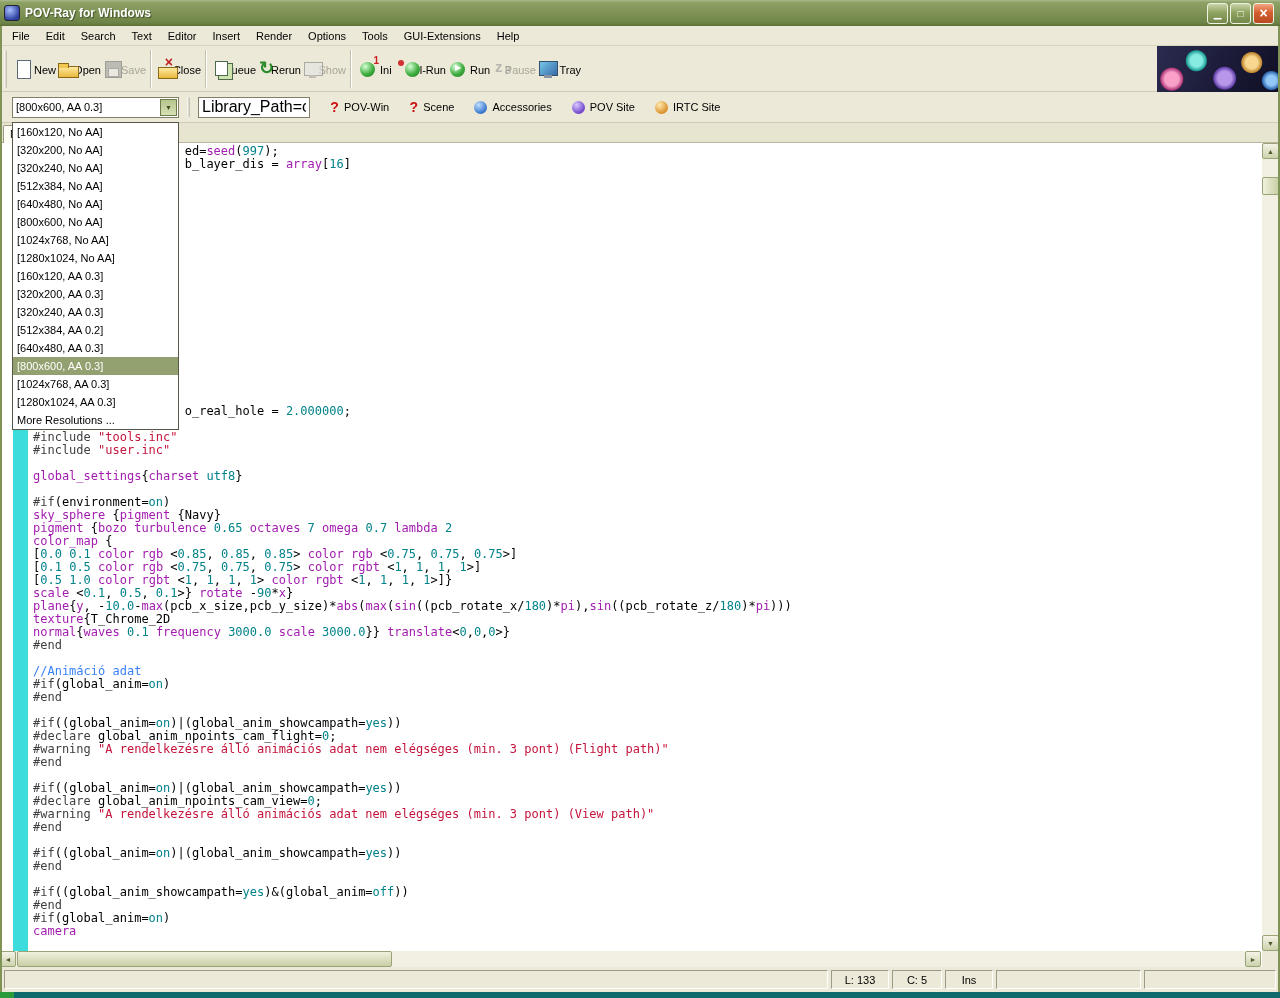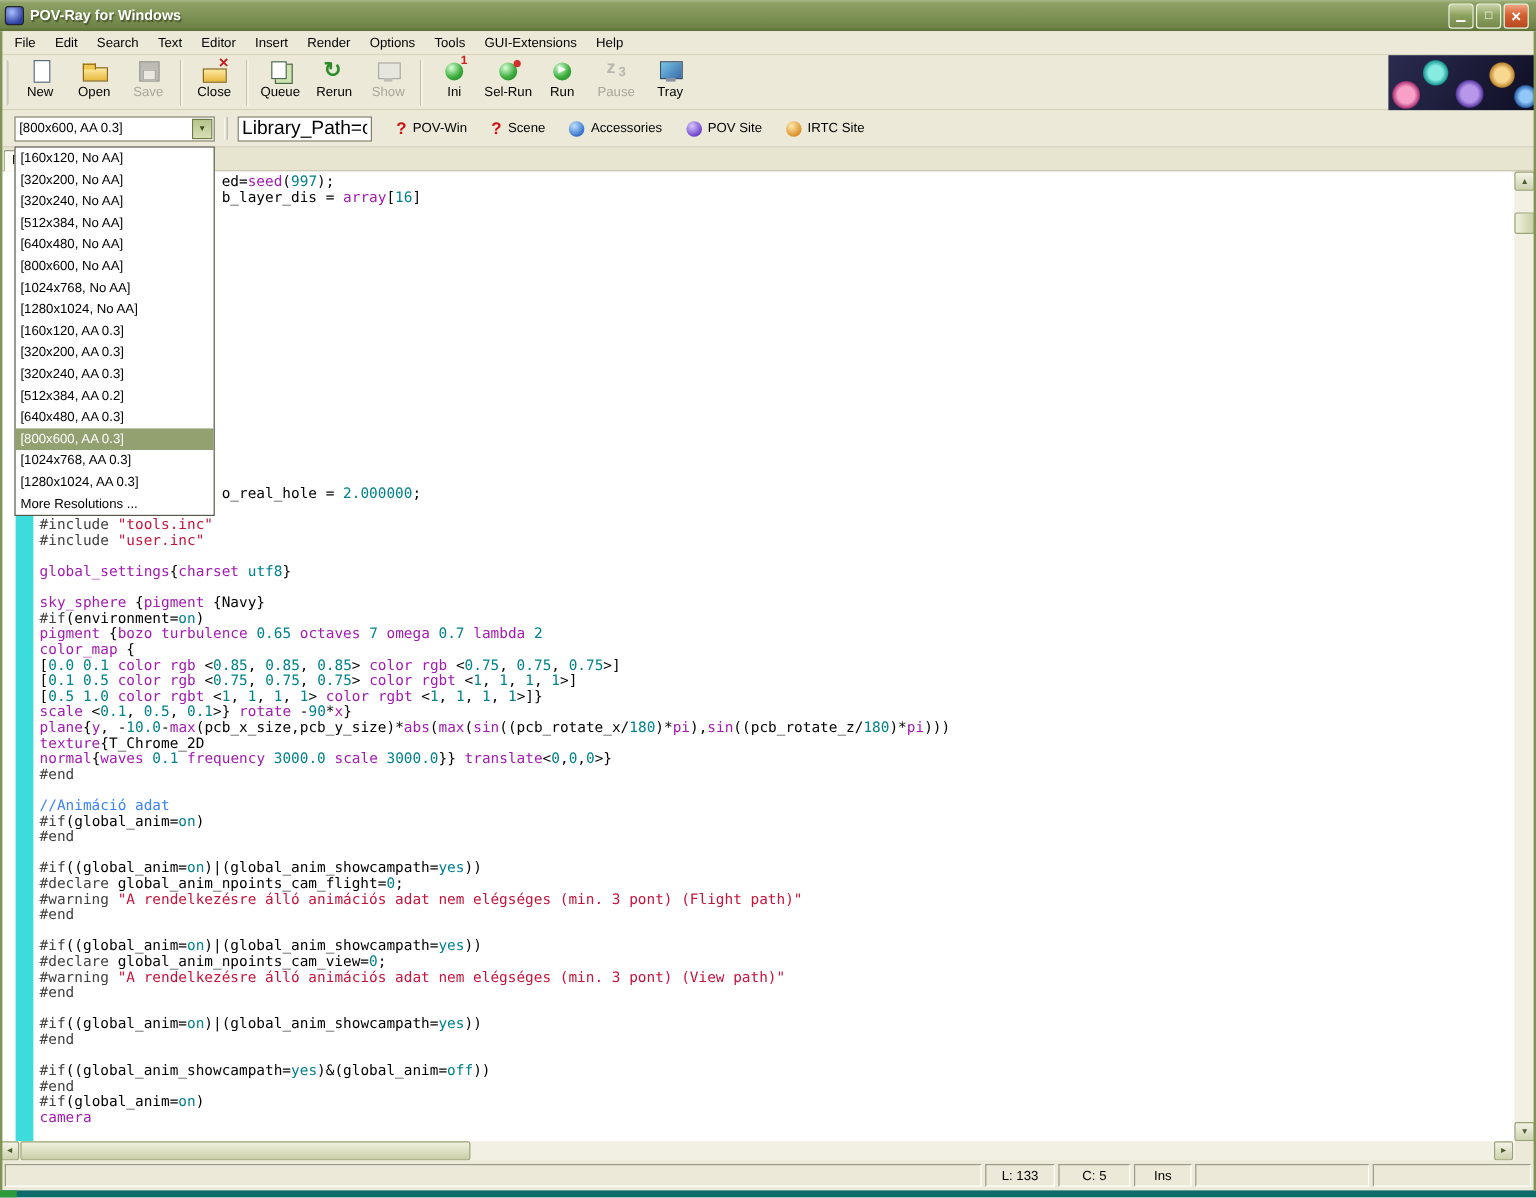--- a/index.html
+++ b/index.html
@@ -22,21 +22,21 @@
   
   .menubar{left:0;top:26px;width:1280px;height:20px;background:#ece9d8;border-bottom:1px solid #d8d4bc;
     display:flex;align-items:center;padding-left:4px;}
   .menu-item{padding:3px 8px;}
 
   
   .toolbar1{left:0;top:46px;width:1280px;height:46px;background:#ece9d8;border-bottom:1px solid #cfcbb4;
     display:flex;align-items:flex-start;padding-left:4px;}
   .tb-grip{width:3px;height:38px;margin:4px 4px 0 0;background:linear-gradient(90deg,#fff,#b9b5a0);border-radius:2px;}
   .tb-sep{width:2px;height:38px;margin:4px 4px 0 4px;border-left:1px solid #c6c2aa;border-right:1px solid #fff;}
-  .tbtn{width:45px;height:44px;display:flex;flex-direction:column;align-items:center;padding-top:2px;}
+  .tbtn{width:45px;height:44px;display:flex;flex-direction:row;align-items:center;padding-top:2px;}
   .tbtn.disabled{color:#a9a79a;}
   .tbtn .ic{width:24px;height:22px;position:relative;}
   .tbtn.disabled .ic{filter:grayscale(1) opacity(.55);}
   .tlabel{margin-top:1px;white-space:nowrap;}
 
   .new-document-icon::before{content:"";position:absolute;left:6px;top:2px;width:12px;height:17px;background:#fff;border:1px solid #5a6b7a;}
   .open-folder-icon::before{content:"";position:absolute;left:2px;top:8px;width:19px;height:10px;background:linear-gradient(#ffe9a0,#e8b93e);border:1px solid #8a6a18;}
   .open-folder-icon::after{content:"";position:absolute;left:2px;top:5px;width:9px;height:4px;background:#f1c84f;border:1px solid #8a6a18;border-bottom:none;}
   .save-floppy-icon::before{content:"";position:absolute;left:4px;top:3px;width:15px;height:15px;background:#8c96b8;border:1px solid #55607e;}
   .save-floppy-icon::after{content:"";position:absolute;left:7px;top:10px;width:9px;height:7px;background:#e8e8e8;border:1px solid #777;}
@@ -110,21 +110,21 @@
   .hscroll{position:absolute;left:0;bottom:0;right:19px;height:16px;background:#f2f0e3;}
   .sb-left{left:0;top:0;width:16px;height:16px;}
   .sb-right{right:0;top:0;width:16px;height:16px;}
   .h-thumb{position:absolute;left:17px;top:0;width:375px;height:16px;background:linear-gradient(180deg,#f0f1dd,#c9cfa6);border:1px solid #99a375;border-radius:2px;}
   .sb-corner{position:absolute;right:1px;bottom:0;width:17px;height:16px;background:#ece9d8;}
 
   
   .statusbar{left:0;top:967px;width:1280px;height:25px;background:#ece9d8;display:flex;align-items:center;gap:3px;padding:2px 4px;}
   .sb-cell{height:19px;border:1px solid;border-color:#9c9a8a #fff #fff #9c9a8a;display:flex;align-items:center;justify-content:center;background:#ece9d8;white-space:nowrap;}
   .sb-spacer{flex:1;}
-  .w-line{width:58px;}.w-col{width:60px;}.w-ins{width:48px;}.w-x1{width:145px;}.w-x2{width:132px;}
+  .w-line{width:58px;}.w-col{width:50px;}.w-ins{width:48px;}.w-x1{width:145px;}.w-x2{width:132px;}
 
   
   .taskbar{left:0;top:992px;width:1280px;height:6px;background:#0d6b6b;}
   .start-cap{position:absolute;left:0;top:0;width:14px;height:6px;background:#2a9a3a;}
 
   
   .dropdown{position:absolute;left:12px;top:122px;width:167px;background:#fff;border:1px solid #58584a;z-index:99;}
   .dd-item{height:18px;line-height:18px;padding-left:4px;white-space:nowrap;overflow:hidden;}
   .dd-item.selected{background:#93a070;color:#fff;}
 
@@ -282,22 +282,22 @@
         <div class="code-line"> </div>
         <div class="code-line"> </div>
         <div class="code-line"> </div>
         <div class="code-line"><span class="tk-p">                     o_real_hole = </span><span class="tk-n">2.000000</span><span class="tk-p">;</span></div>
         <div class="code-line"> </div>
         <div class="code-line"><span class="tk-d">#include</span><span class="tk-p"> </span><span class="tk-s">"tools.inc"</span></div>
         <div class="code-line"><span class="tk-d">#include</span><span class="tk-p"> </span><span class="tk-s">"user.inc"</span></div>
         <div class="code-line"> </div>
         <div class="code-line"><span class="tk-k">global_settings</span><span class="tk-p">{</span><span class="tk-k">charset</span><span class="tk-p"> </span><span class="tk-n">utf8</span><span class="tk-p">}</span></div>
         <div class="code-line"> </div>
+        <div class="code-line"><span class="tk-d">#if</span><span class="tk-p">(environment=</span><span class="tk-n">on</span><span class="tk-p">)</span></div>
         <div class="code-line"><span class="tk-k">sky_sphere</span><span class="tk-p"> {</span><span class="tk-k">pigment</span><span class="tk-p"> {Navy}</span></div>
-        <div class="code-line"><span class="tk-d">#if</span><span class="tk-p">(environment=</span><span class="tk-n">on</span><span class="tk-p">)</span></div>
         <div class="code-line"><span class="tk-k">pigment</span><span class="tk-p"> {</span><span class="tk-k">bozo</span><span class="tk-p"> </span><span class="tk-k">turbulence</span><span class="tk-p"> </span><span class="tk-n">0.65</span><span class="tk-p"> </span><span class="tk-k">octaves</span><span class="tk-p"> </span><span class="tk-n">7</span><span class="tk-p"> </span><span class="tk-k">omega</span><span class="tk-p"> </span><span class="tk-n">0.7</span><span class="tk-p"> </span><span class="tk-k">lambda</span><span class="tk-p"> </span><span class="tk-n">2</span></div>
         <div class="code-line"><span class="tk-k">color_map</span><span class="tk-p"> {</span></div>
         <div class="code-line"><span class="tk-p">[</span><span class="tk-n">0.0</span><span class="tk-p"> </span><span class="tk-n">0.1</span><span class="tk-p"> </span><span class="tk-k">color</span><span class="tk-p"> </span><span class="tk-k">rgb</span><span class="tk-p"> &lt;</span><span class="tk-n">0.85</span><span class="tk-p">, </span><span class="tk-n">0.85</span><span class="tk-p">, </span><span class="tk-n">0.85</span><span class="tk-p">&gt; </span><span class="tk-k">color</span><span class="tk-p"> </span><span class="tk-k">rgb</span><span class="tk-p"> &lt;</span><span class="tk-n">0.75</span><span class="tk-p">, </span><span class="tk-n">0.75</span><span class="tk-p">, </span><span class="tk-n">0.75</span><span class="tk-p">&gt;]</span></div>
         <div class="code-line"><span class="tk-p">[</span><span class="tk-n">0.1</span><span class="tk-p"> </span><span class="tk-n">0.5</span><span class="tk-p"> </span><span class="tk-k">color</span><span class="tk-p"> </span><span class="tk-k">rgb</span><span class="tk-p"> &lt;</span><span class="tk-n">0.75</span><span class="tk-p">, </span><span class="tk-n">0.75</span><span class="tk-p">, </span><span class="tk-n">0.75</span><span class="tk-p">&gt; </span><span class="tk-k">color</span><span class="tk-p"> </span><span class="tk-k">rgbt</span><span class="tk-p"> &lt;</span><span class="tk-n">1</span><span class="tk-p">, </span><span class="tk-n">1</span><span class="tk-p">, </span><span class="tk-n">1</span><span class="tk-p">, </span><span class="tk-n">1</span><span class="tk-p">&gt;]</span></div>
         <div class="code-line"><span class="tk-p">[</span><span class="tk-n">0.5</span><span class="tk-p"> </span><span class="tk-n">1.0</span><span class="tk-p"> </span><span class="tk-k">color</span><span class="tk-p"> </span><span class="tk-k">rgbt</span><span class="tk-p"> &lt;</span><span class="tk-n">1</span><span class="tk-p">, </span><span class="tk-n">1</span><span class="tk-p">, </span><span class="tk-n">1</span><span class="tk-p">, </span><span class="tk-n">1</span><span class="tk-p">&gt; </span><span class="tk-k">color</span><span class="tk-p"> </span><span class="tk-k">rgbt</span><span class="tk-p"> &lt;</span><span class="tk-n">1</span><span class="tk-p">, </span><span class="tk-n">1</span><span class="tk-p">, </span><span class="tk-n">1</span><span class="tk-p">, </span><span class="tk-n">1</span><span class="tk-p">&gt;]}</span></div>
         <div class="code-line"><span class="tk-k">scale</span><span class="tk-p"> &lt;</span><span class="tk-n">0.1</span><span class="tk-p">, </span><span class="tk-n">0.5</span><span class="tk-p">, </span><span class="tk-n">0.1</span><span class="tk-p">&gt;} </span><span class="tk-k">rotate</span><span class="tk-p"> -</span><span class="tk-n">90</span><span class="tk-p">*</span><span class="tk-k">x</span><span class="tk-p">}</span></div>
         <div class="code-line"><span class="tk-k">plane</span><span class="tk-p">{</span><span class="tk-k">y</span><span class="tk-p">, -</span><span class="tk-n">10.0</span><span class="tk-p">-</span><span class="tk-k">max</span><span class="tk-p">(pcb_x_size,pcb_y_size)*</span><span class="tk-k">abs</span><span class="tk-p">(</span><span class="tk-k">max</span><span class="tk-p">(</span><span class="tk-k">sin</span><span class="tk-p">((pcb_rotate_x/</span><span class="tk-n">180</span><span class="tk-p">)*</span><span class="tk-k">pi</span><span class="tk-p">),</span><span class="tk-k">sin</span><span class="tk-p">((pcb_rotate_z/</span><span class="tk-n">180</span><span class="tk-p">)*</span><span class="tk-k">pi</span><span class="tk-p">)))</span></div>
         <div class="code-line"><span class="tk-k">texture</span><span class="tk-p">{T_Chrome_2D</span></div>
         <div class="code-line"><span class="tk-k">normal</span><span class="tk-p">{</span><span class="tk-k">waves</span><span class="tk-p"> </span><span class="tk-n">0.1</span><span class="tk-p"> </span><span class="tk-k">frequency</span><span class="tk-p"> </span><span class="tk-n">3000.0</span><span class="tk-p"> </span><span class="tk-k">scale</span><span class="tk-p"> </span><span class="tk-n">3000.0</span><span class="tk-p">}} </span><span class="tk-k">translate</span><span class="tk-p">&lt;</span><span class="tk-n">0</span><span class="tk-p">,</span><span class="tk-n">0</span><span class="tk-p">,</span><span class="tk-n">0</span><span class="tk-p">&gt;}</span></div>
         <div class="code-line"><span class="tk-d">#end</span></div>

